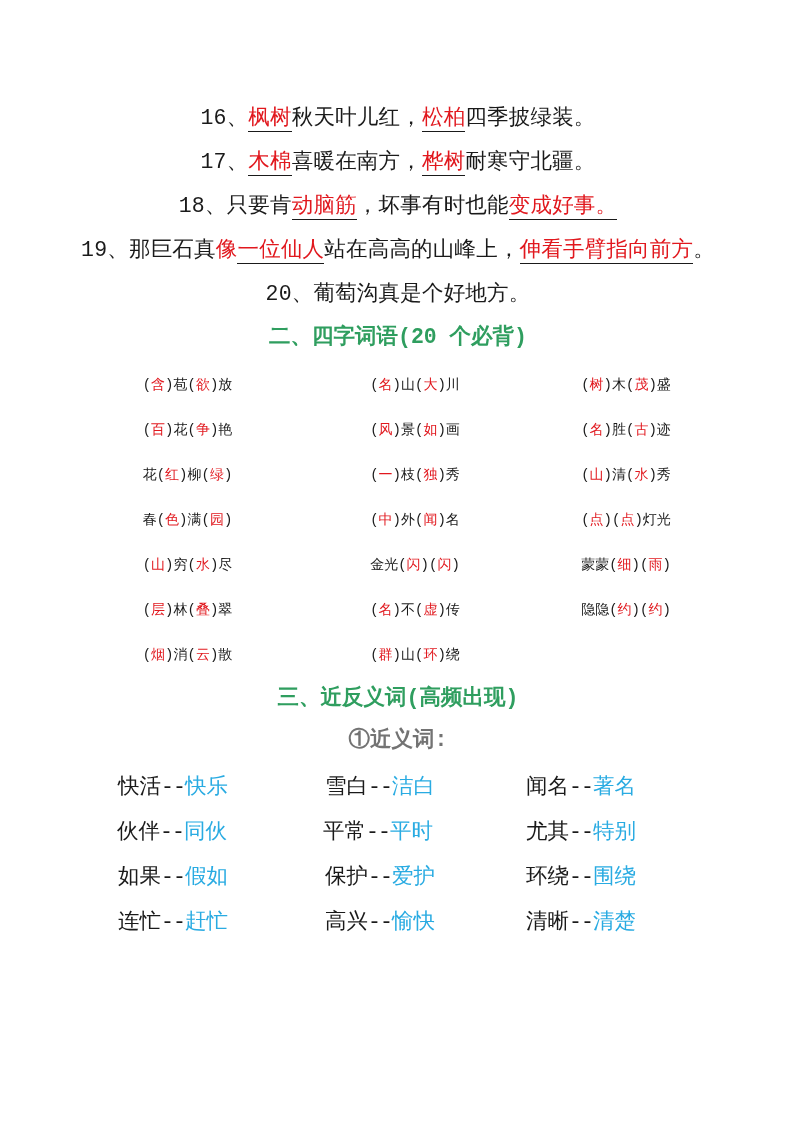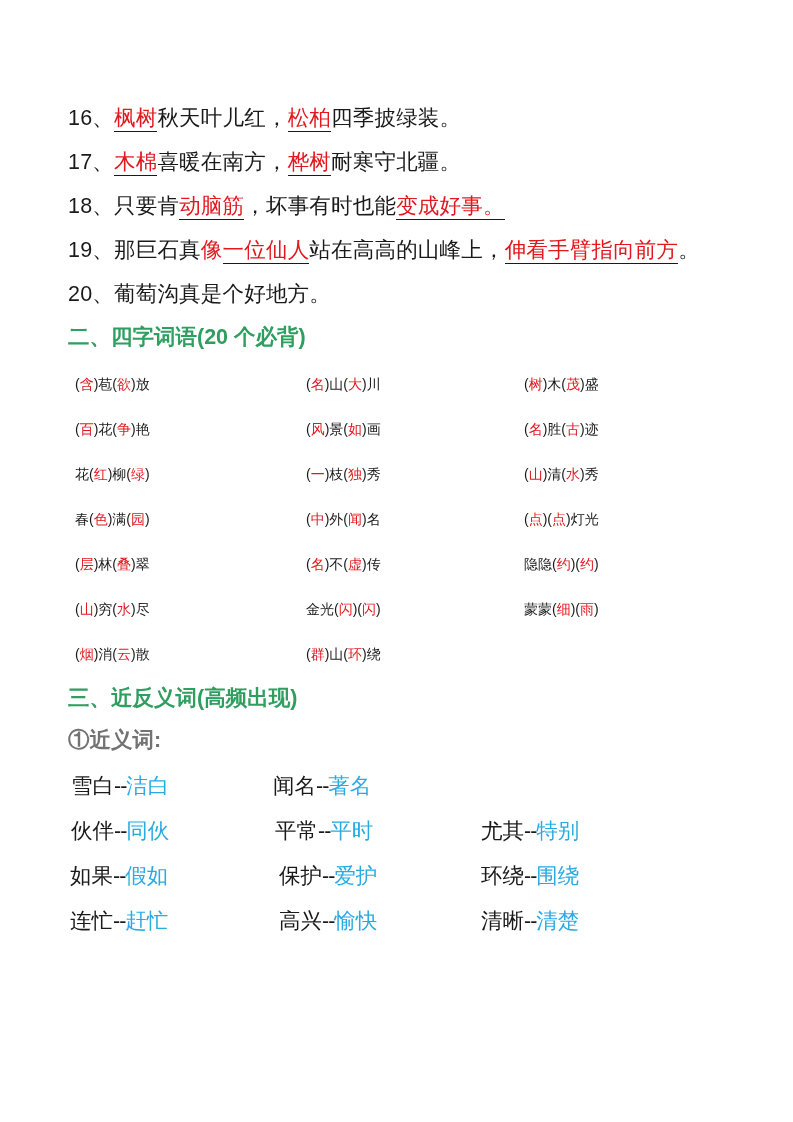--- a/index.html
+++ b/index.html
@@ -5,23 +5,24 @@
   html, body {
     margin: 0;
     padding: 0;
     background: #ffffff;
   }
   .page {
     position: relative;
     width: 793px;
     height: 1122px;
     background: #ffffff;
-    font-family: Liberation Sans, sans-serif;
+    font-family: Liberation Mono, monospace;
     overflow: hidden;
     box-sizing: border-box;
+    text-align: center;
   }
   .content {
     position: absolute;
     left: 68px;
     top: 96px;
     width: 660px;
   }
 
   
   .sentence {
@@ -132,42 +133,43 @@
           <div class="idiom-cell c1"><span class="plain">花</span><span class="paren">(</span><span class="blank">红</span><span class="paren">)</span><span class="plain">柳</span><span class="paren">(</span><span class="blank">绿</span><span class="paren">)</span></div>
           <div class="idiom-cell c2"><span class="paren">(</span><span class="blank">一</span><span class="paren">)</span><span class="plain">枝</span><span class="paren">(</span><span class="blank">独</span><span class="paren">)</span><span class="plain">秀</span></div>
           <div class="idiom-cell c3"><span class="paren">(</span><span class="blank">山</span><span class="paren">)</span><span class="plain">清</span><span class="paren">(</span><span class="blank">水</span><span class="paren">)</span><span class="plain">秀</span></div>
         </div>
         <div class="idiom-row">
           <div class="idiom-cell c1"><span class="plain">春</span><span class="paren">(</span><span class="blank">色</span><span class="paren">)</span><span class="plain">满</span><span class="paren">(</span><span class="blank">园</span><span class="paren">)</span></div>
           <div class="idiom-cell c2"><span class="paren">(</span><span class="blank">中</span><span class="paren">)</span><span class="plain">外</span><span class="paren">(</span><span class="blank">闻</span><span class="paren">)</span><span class="plain">名</span></div>
           <div class="idiom-cell c3"><span class="paren">(</span><span class="blank">点</span><span class="paren">)</span><span class="paren">(</span><span class="blank">点</span><span class="paren">)</span><span class="plain">灯光</span></div>
         </div>
         <div class="idiom-row">
+          <div class="idiom-cell c1"><span class="paren">(</span><span class="blank">山</span><span class="paren">)</span><span class="plain">穷</span><span class="paren">(</span><span class="blank">水</span><span class="paren">)</span><span class="plain">尽</span></div>
+          <div class="idiom-cell c2"><span class="plain">金光</span><span class="paren">(</span><span class="blank">闪</span><span class="paren">)</span><span class="paren">(</span><span class="blank">闪</span><span class="paren">)</span></div>
+          <div class="idiom-cell c3"><span class="plain">蒙蒙</span><span class="paren">(</span><span class="blank">细</span><span class="paren">)</span><span class="paren">(</span><span class="blank">雨</span><span class="paren">)</span></div>
+        </div>
+        <div class="idiom-row">
           <div class="idiom-cell c1"><span class="paren">(</span><span class="blank">层</span><span class="paren">)</span><span class="plain">林</span><span class="paren">(</span><span class="blank">叠</span><span class="paren">)</span><span class="plain">翠</span></div>
           <div class="idiom-cell c2"><span class="paren">(</span><span class="blank">名</span><span class="paren">)</span><span class="plain">不</span><span class="paren">(</span><span class="blank">虚</span><span class="paren">)</span><span class="plain">传</span></div>
           <div class="idiom-cell c3"><span class="plain">隐隐</span><span class="paren">(</span><span class="blank">约</span><span class="paren">)</span><span class="paren">(</span><span class="blank">约</span><span class="paren">)</span></div>
-        </div>
-        <div class="idiom-row">
-          <div class="idiom-cell c1"><span class="paren">(</span><span class="blank">山</span><span class="paren">)</span><span class="plain">穷</span><span class="paren">(</span><span class="blank">水</span><span class="paren">)</span><span class="plain">尽</span></div>
-          <div class="idiom-cell c2"><span class="plain">金光</span><span class="paren">(</span><span class="blank">闪</span><span class="paren">)</span><span class="paren">(</span><span class="blank">闪</span><span class="paren">)</span></div>
-          <div class="idiom-cell c3"><span class="plain">蒙蒙</span><span class="paren">(</span><span class="blank">细</span><span class="paren">)</span><span class="paren">(</span><span class="blank">雨</span><span class="paren">)</span></div>
         </div>
         <div class="idiom-row">
           <div class="idiom-cell c1"><span class="paren">(</span><span class="blank">烟</span><span class="paren">)</span><span class="plain">消</span><span class="paren">(</span><span class="blank">云</span><span class="paren">)</span><span class="plain">散</span></div>
           <div class="idiom-cell c2"><span class="paren">(</span><span class="blank">群</span><span class="paren">)</span><span class="plain">山</span><span class="paren">(</span><span class="blank">环</span><span class="paren">)</span><span class="plain">绕</span></div>
           <div class="idiom-cell c3"></div>
         </div>
       </div>
 
     <div class="section-head">三、近反义词(高频出现)</div>
 
     <div class="sub-head">①近义词:</div>
 
     <div class="syn-grid" id="syn-grid">
         <div class="syn-row">
+          <div class="syn-cell c1"><span class="syn-a">快活</span><span class="syn-dash">--</span><span class="syn-b">快乐</span></div>
           <div class="syn-cell c2"><span class="syn-a">雪白</span><span class="syn-dash">--</span><span class="syn-b">洁白</span></div>
           <div class="syn-cell c3"><span class="syn-a">闻名</span><span class="syn-dash">--</span><span class="syn-b">著名</span></div>
         </div>
         <div class="syn-row">
           <div class="syn-cell c2"><span class="syn-a">伙伴</span><span class="syn-dash">--</span><span class="syn-b">同伙</span></div>
           <div class="syn-cell c1"><span class="syn-a">平常</span><span class="syn-dash">--</span><span class="syn-b">平时</span></div>
           <div class="syn-cell c3"><span class="syn-a">尤其</span><span class="syn-dash">--</span><span class="syn-b">特别</span></div>
         </div>
         <div class="syn-row">
           <div class="syn-cell c1"><span class="syn-a">如果</span><span class="syn-dash">--</span><span class="syn-b">假如</span></div>

